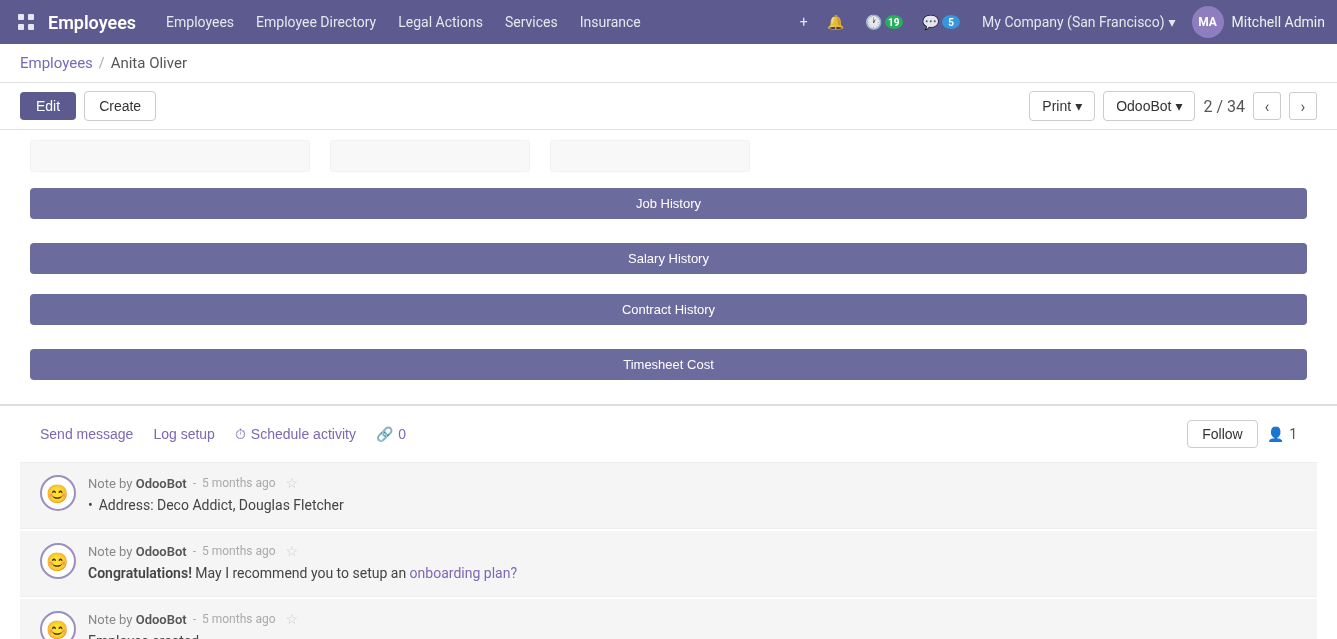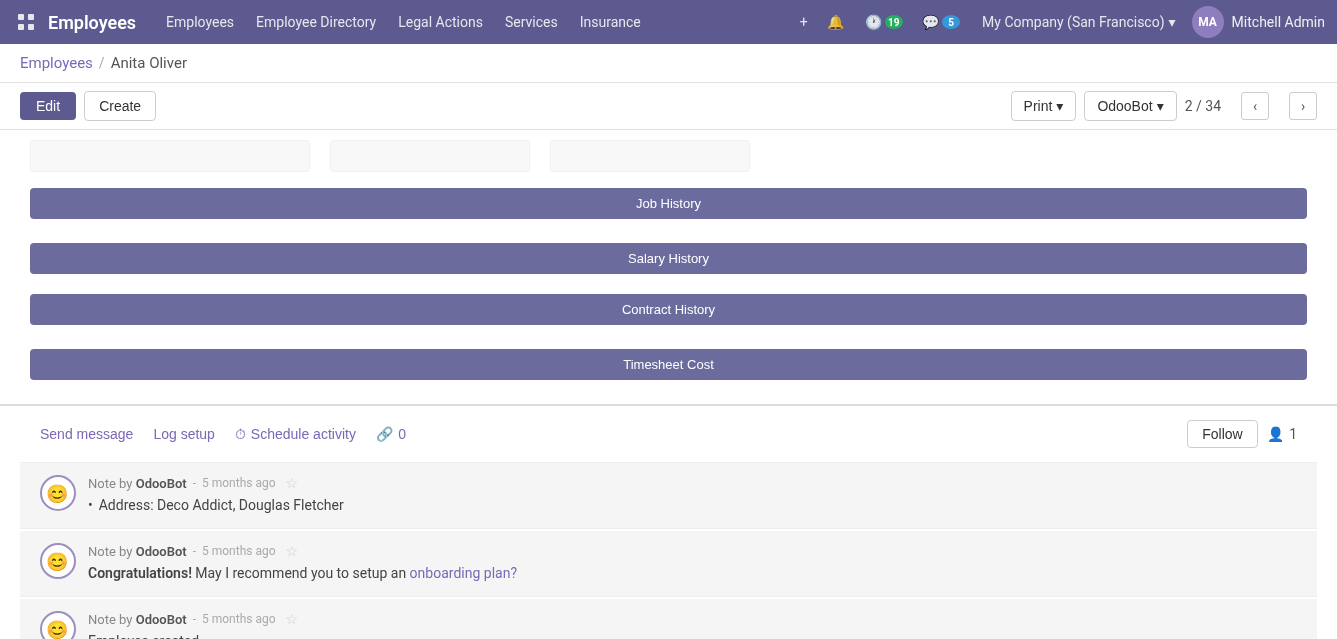--- a/index.html
+++ b/index.html
@@ -80,21 +80,21 @@
     .btn-create {
       background: white; color: #333; border: 1px solid #ccc;
       padding: 6px 14px; border-radius: 4px; cursor: pointer; font-size: 14px;
     }
     .btn-print, .btn-action {
       background: white; color: #333; border: 1px solid #ccc;
       padding: 6px 12px; border-radius: 4px; cursor: pointer; font-size: 14px;
       display: flex; align-items: center; gap: 4px;
     }
     .pagination {
-      display: flex; align-items: center; gap: 20px; color: #555; font-size: 14px;
+      display: flex; align-items: center; gap: 8px; color: #555; font-size: 16px;
     }
     .pg-btn {
       border: 1px solid #ccc; background: white; width: 28px; height: 28px;
       display: flex; align-items: center; justify-content: center;
       cursor: pointer; border-radius: 3px;
     }
 
     
     .main-content {
       background: #f0eff5; padding: 0;

